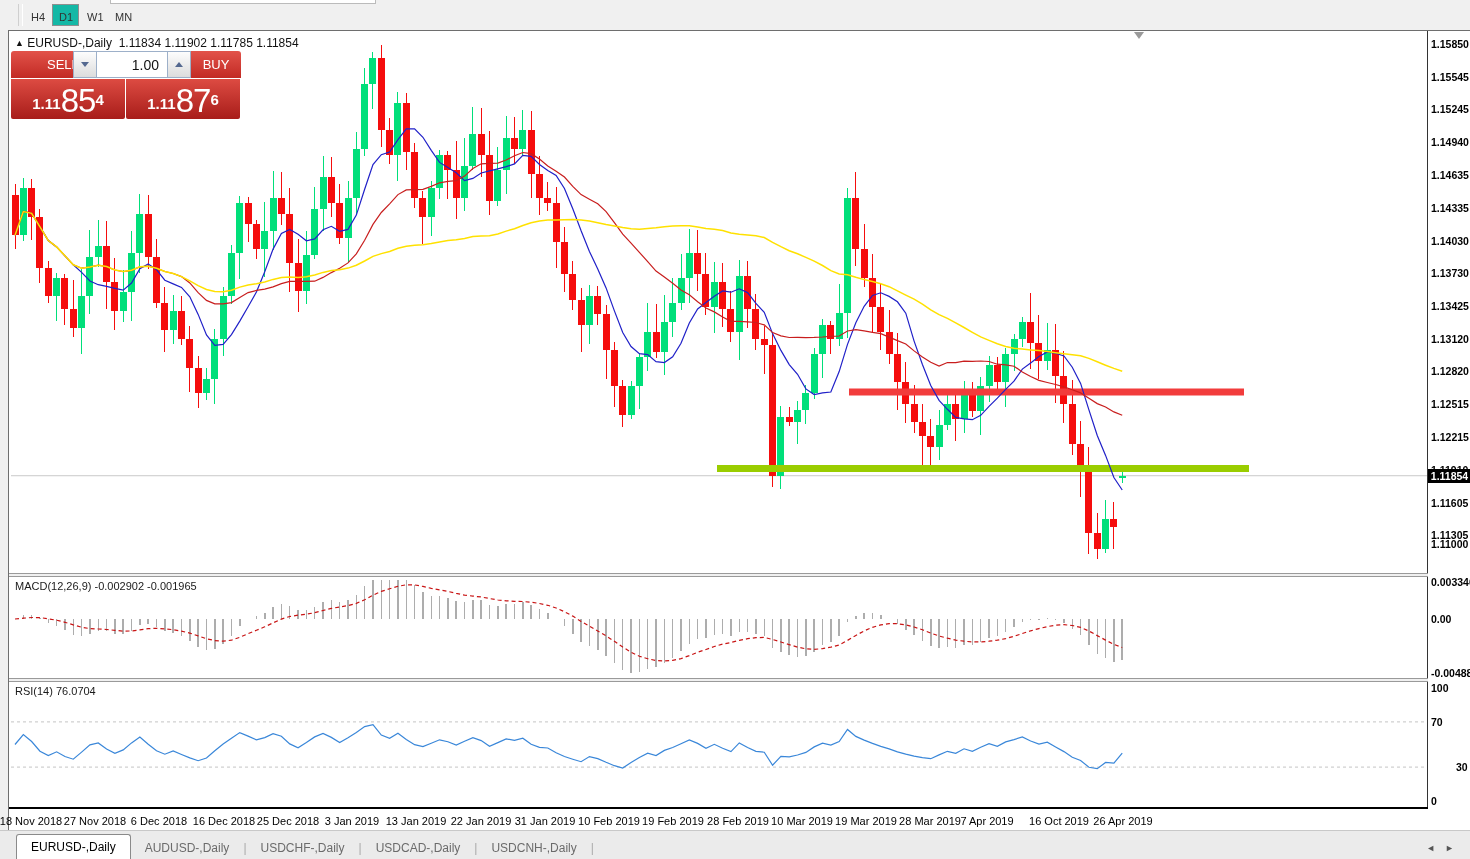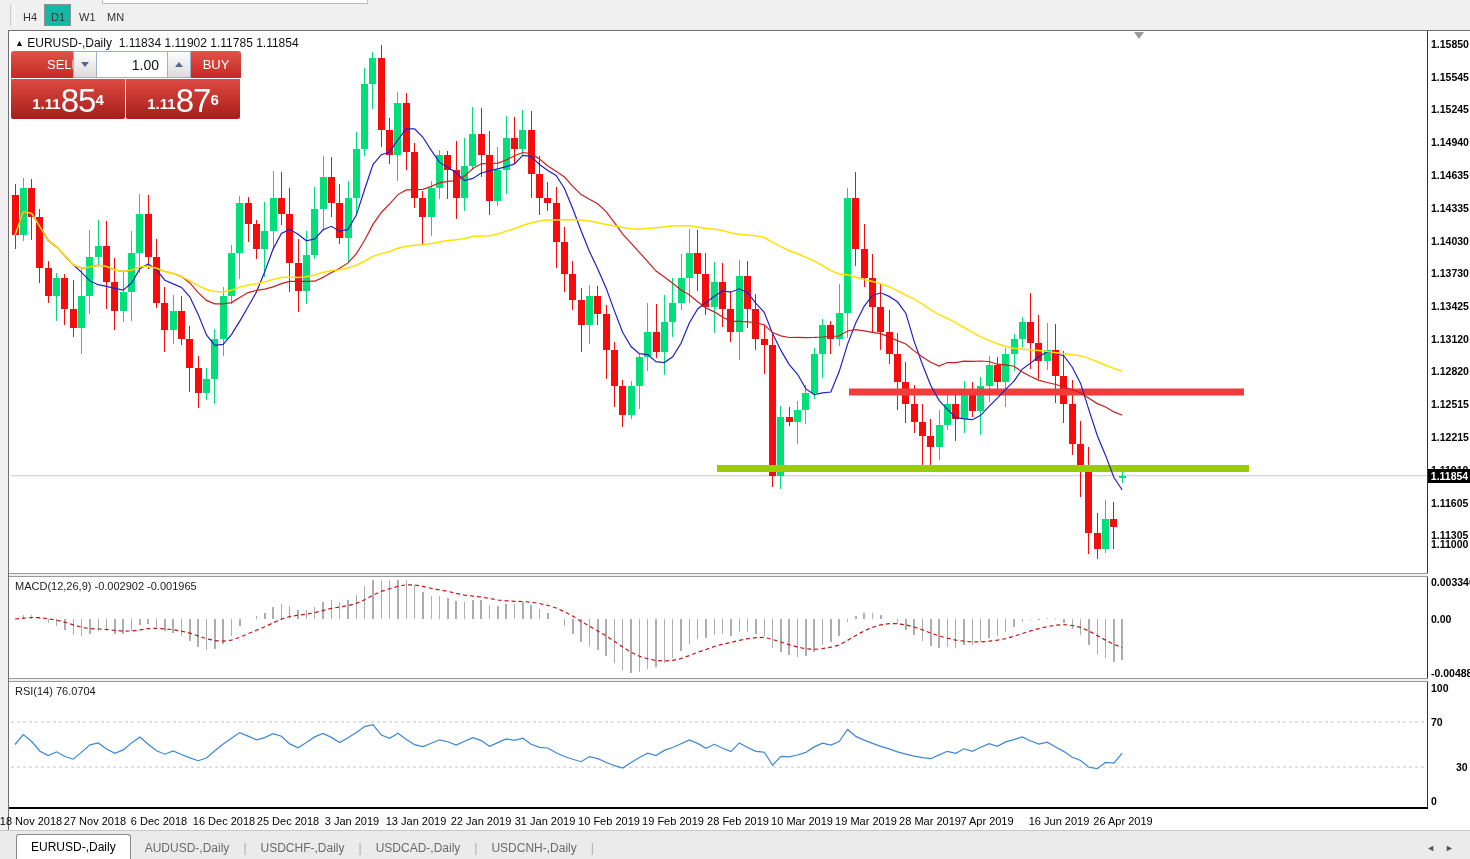--- a/index.html
+++ b/index.html
@@ -1,19 +1,19 @@
 <!DOCTYPE html>
 <html><head>
 <meta charset="utf-8">
 <style>
   html,body{margin:0;padding:0;width:1470px;height:859px;overflow:hidden;
     background:#f0f0f0;font-family:"Liberation Sans","DejaVu Sans",sans-serif;}
   #screen{position:relative;width:1470px;height:859px;}
   
-  #topbar{position:absolute;left:8px;top:0;width:1254px;height:30px;background:#f0f0f0;border-bottom:1px solid #d6d6d6;}
+  #topbar{position:absolute;left:16px;top:0;width:1254px;height:30px;background:#f0f0f0;border-bottom:1px solid #d6d6d6;}
   #topbar .grip{position:absolute;left:2px;top:4px;width:3px;height:22px;border-left:1px solid #cfcfcf;border-right:1px solid #fff;}
   #topbar .remnant{position:absolute;left:94px;top:0;width:264px;height:3px;background:#fff;border:1px solid #bbb;border-top:none;}
   .tfbtn{position:absolute;top:4px;height:22px;width:27px;line-height:22px;text-align:center;
     font-size:11px;color:#333;background:transparent;border:1px solid transparent;cursor:default;}
   .tfbtn.active{background:#14b8a6;border:1px solid #8f8f8f;}
   
   #chartwin{position:absolute;left:8px;top:30px;width:1462px;height:800px;background:#fff;
     border-left:1px solid #6e6e6e;border-top:1px solid #6e6e6e;box-sizing:border-box;}
   #cv{position:absolute;left:0;top:0;}
   #title{position:absolute;left:6px;top:5px;font-size:12px;color:#111;white-space:pre;}
@@ -611,21 +611,21 @@
         <div class="dlab" style="left: 407px;">13 Jan 2019</div>
         <div class="dlab" style="left: 472px;">22 Jan 2019</div>
         <div class="dlab" style="left: 536px;">31 Jan 2019</div>
         <div class="dlab" style="left: 600px;">10 Feb 2019</div>
         <div class="dlab" style="left: 664px;">19 Feb 2019</div>
         <div class="dlab" style="left: 729px;">28 Feb 2019</div>
         <div class="dlab" style="left: 793px;">10 Mar 2019</div>
         <div class="dlab" style="left: 857px;">19 Mar 2019</div>
         <div class="dlab" style="left: 921px;">28 Mar 2019</div>
         <div class="dlab" style="left: 978px;">7 Apr 2019</div>
-        <div class="dlab" style="left: 1050px;">16 Jun 2019</div>
+        <div class="dlab" style="left: 1050px;">16 Oct 2019</div>
         <div class="dlab" style="left: 1114px;">26 Apr 2019</div>
       </div>
   </div>
 
   <div id="tabbar">
     <div class="tab active">EURUSD-,Daily</div>
       <div class="tab">AUDUSD-,Daily</div>
       <span class="tabsep">|</span>
       <div class="tab">USDCHF-,Daily</div>
       <span class="tabsep">|</span>

